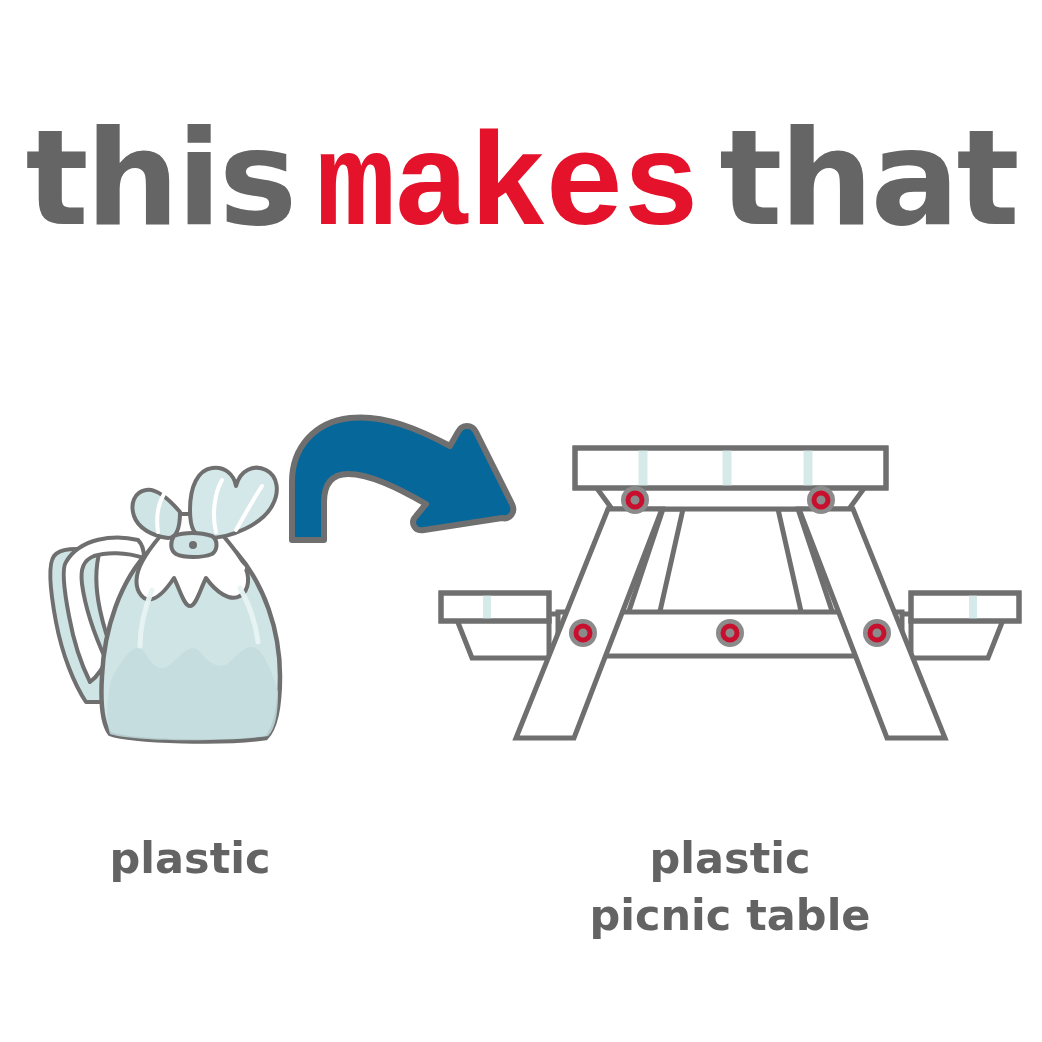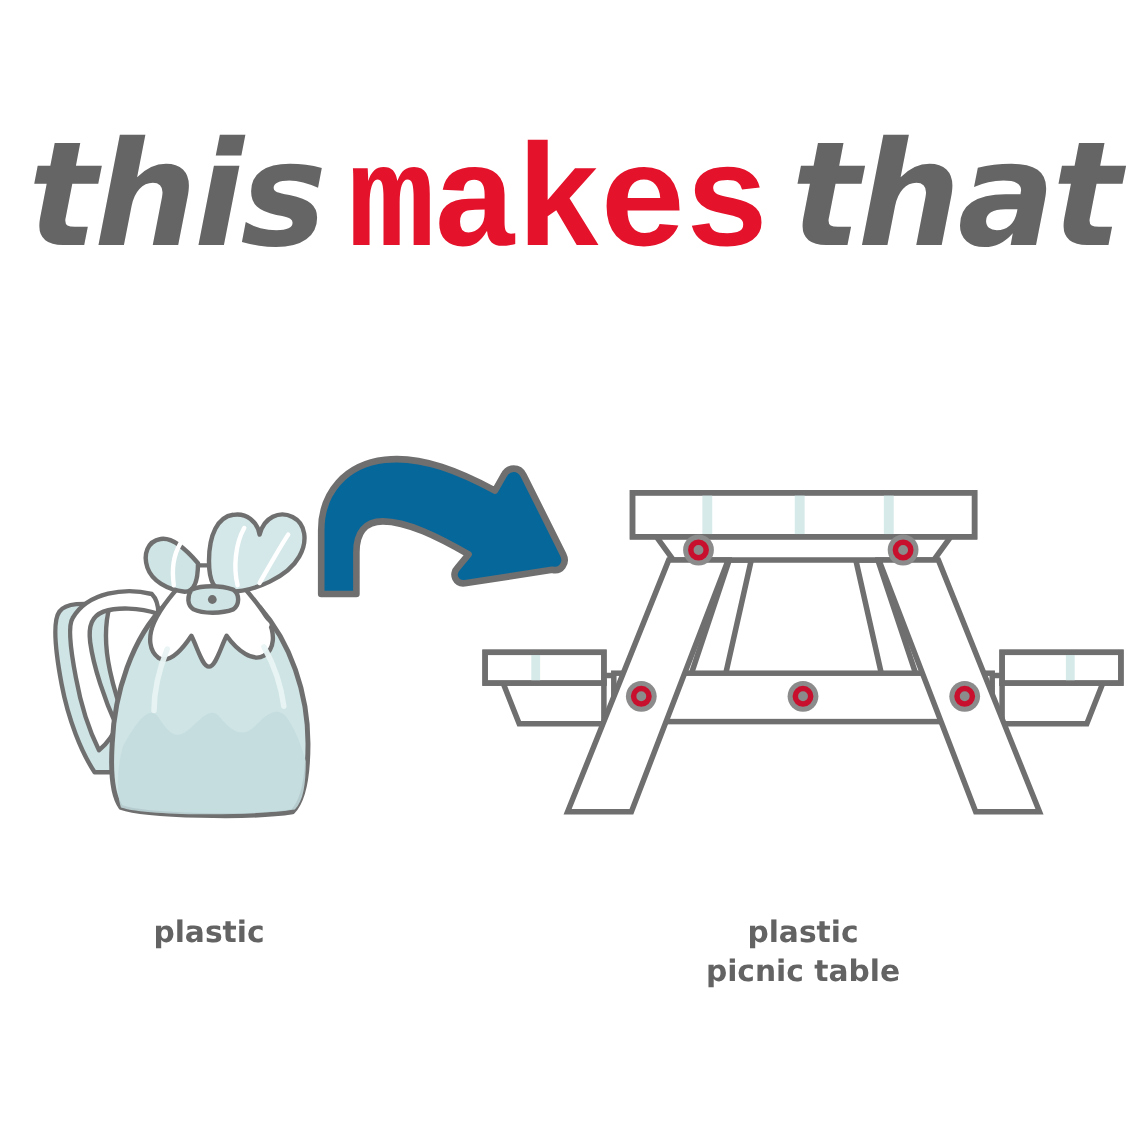--- a/index.html
+++ b/index.html
@@ -29,40 +29,40 @@
     width: 1042px;
     text-align: center;
     font-family: "DejaVu Sans", sans-serif;
     font-weight: bold;
     font-size: 132px;
     line-height: 1.0;
     letter-spacing: -3px;
     white-space: nowrap;
     user-select: none;
   }
-  .hl-gray { color: #656565; font-style: italic; }
+  .hl-gray { color: #656565; }
   .hl-red  { color: #E4122B; font-family: Liberation Mono, monospace; }
   .hl-sp   { display: inline-block; width: 22px; }
 
   
   .panel {
     position: absolute;
   }
   #bag-panel   { left: 40px;  top: 440px; width: 300px; height: 320px; }
   #arrow-panel { left: 280px; top: 400px; width: 250px; height: 160px; }
   #table-panel { left: 430px; top: 430px; width: 600px; height: 340px; }
 
   .panel svg { display: block; width: 100%; height: 100%; }
 
   
   .caption {
     position: absolute;
     font-family: "DejaVu Sans", sans-serif;
     font-weight: bold;
-    font-size: 27px;
+    font-size: 43px;
     line-height: 1.32;
     color: #636363;
     text-align: center;
     user-select: none;
   }
   #caption-left  { left: 40px;  top: 830px; width: 300px; }
   #caption-right { left: 430px; top: 830px; width: 600px; }
 </style>
 </head>
 <body>

